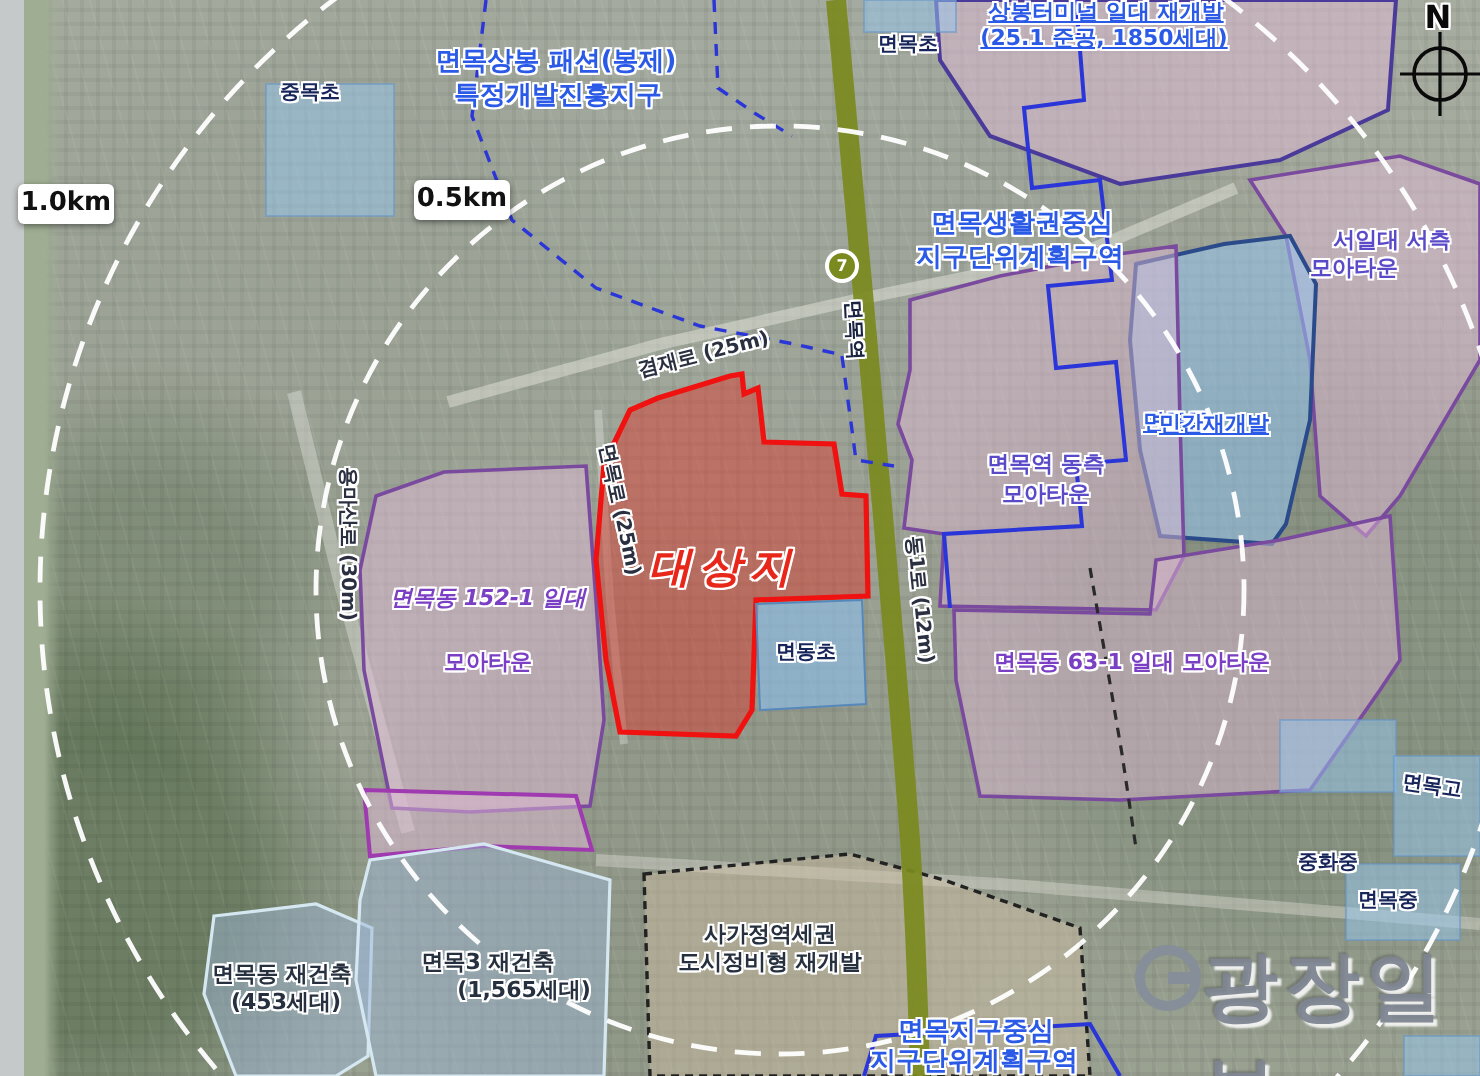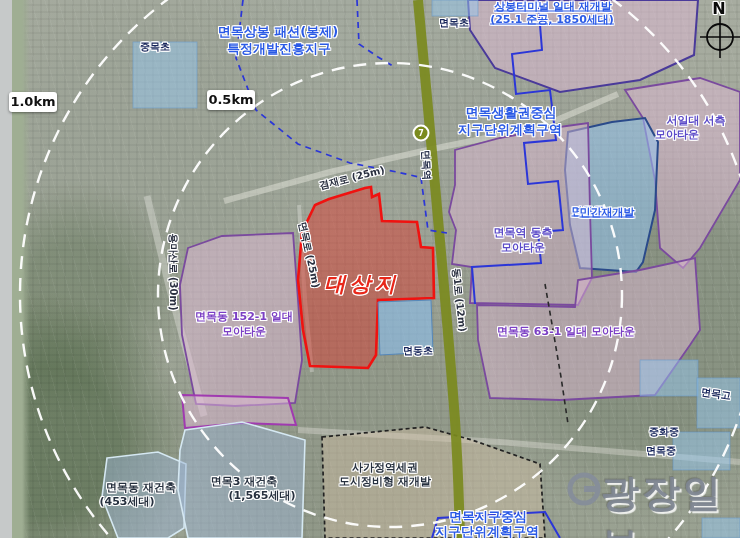--- a/index.html
+++ b/index.html
@@ -109,52 +109,52 @@
   <div class="lbl blue halo" style="left:279px;top:48px;">특정개발진흥지구</div>
 
   <div class="lbl blue-sm halo" style="left:553px;top:6px;">상봉터미널 일대 재개발</div>
   <div class="lbl blue-sm halo" style="left:552px;top:19px;">(25.1 준공, 1850세대)</div>
 
   <div class="lbl blue halo" style="left:511px;top:112px;">면목생활권중심</div>
   <div class="lbl blue halo" style="left:510px;top:129px;">지구단위계획구역</div>
 
   <div class="lbl site-lbl halo" style="left:362px;top:284px;">대상지</div>
 
-  <div class="lbl purple halo" style="left:244px;top:316px;">면목동 152-1 일대</div>
+  <div class="lbl purple halo" style="left:244px;top:299px;font-style:italic;">면목동 152-1 일대</div>
   <div class="lbl purple halo" style="left:244px;top:331px;">모아타운</div>
 
   <div class="lbl vio halo" style="left:523px;top:232px;">면목역 동측</div>
   <div class="lbl vio halo" style="left:523px;top:247px;">모아타운</div>
 
   <div class="lbl blue-sm halo" style="left:588px;top:197px;margin-top:14px;">면목동</div>
   <div class="lbl blue-sm halo" style="left:607px;top:212px;">민간재개발</div>
 
   <div class="lbl vio halo" style="left:677px;top:120px;padding-left:38px;">서일대 서측</div>
   <div class="lbl vio halo" style="left:677px;top:134px;">모아타운</div>
 
   <div class="lbl purple halo" style="left:566px;top:331px;">면목동 63-1 일대 모아타운</div>
 
   <div class="lbl dark halo" style="left:141px;top:487px;text-align:center;">면목동 재건축</div>
-  <div class="lbl dark halo" style="left:127px;top:501px;">(453세대)</div>
+  <div class="lbl dark halo" style="left:143px;top:501px;">(453세대)</div>
 
   <div class="lbl dark halo" style="left:244px;top:481px;">면목3 재건축</div>
   <div class="lbl dark halo" style="left:244px;top:495px;padding-left:36px;">(1,565세대)</div>
 
   <div class="lbl dark halo" style="left:385px;top:467px;">사가정역세권</div>
   <div class="lbl dark halo" style="left:385px;top:481px;">도시정비형 재개발</div>
 
   <div class="lbl blue halo" style="left:488px;top:516px;">면목지구중심</div>
   <div class="lbl blue halo" style="left:487px;top:531px;">지구단위계획구역</div>
 
   <div class="lbl navy-sm halo" style="left:155px;top:47px;">중목초</div>
   <div class="lbl navy-sm halo" style="left:454px;top:7px;margin-top:16px;">면목초</div>
-  <div class="lbl navy-sm halo" style="left:418px;top:327px;margin-top:24px;">면동초</div>
+  <div class="lbl navy-sm halo" style="left:403px;top:327px;">면동초</div>
   <div class="lbl navy-sm halo" style="left:664px;top:384px;margin-top:48px;">중화중</div>
   <div class="lbl navy-sm halo" style="left:716px;top:394px;transform:translate(-50%,-50%) rotate(8deg);">면목고</div>
-  <div class="lbl navy-sm halo" style="left:661px;top:451px;">면목중</div>
+  <div class="lbl navy-sm halo" style="left:694px;top:451px;">면목중</div>
 
   <div class="lbl road halo" style="left:352px;top:178px;transform:translate(-50%,-50%) rotate(-14deg);">겸재로 (25m)</div>
   <div class="lbl road halo" style="left:173px;top:272px;transform:translate(-50%,-50%) rotate(90deg);">용마산로 (30m)</div>
   <div class="lbl road halo" style="left:309px;top:255px;transform:translate(-50%,-50%) rotate(78deg);">면목로 (25m)</div>
   <div class="lbl road halo" style="left:459px;top:300px;transform:translate(-50%,-50%) rotate(84deg);">동1로 (12m)</div>
 
   <div class="badge7" style="left:421px;top:133px;">7</div>
   <div class="lbl road halo" style="left:426px;top:165px;transform:translate(-50%,-50%) rotate(87deg);color:#1a2340;">면목역</div>
 
   <div class="scalebox" style="left:9px;top:92px;">1.0km</div>

